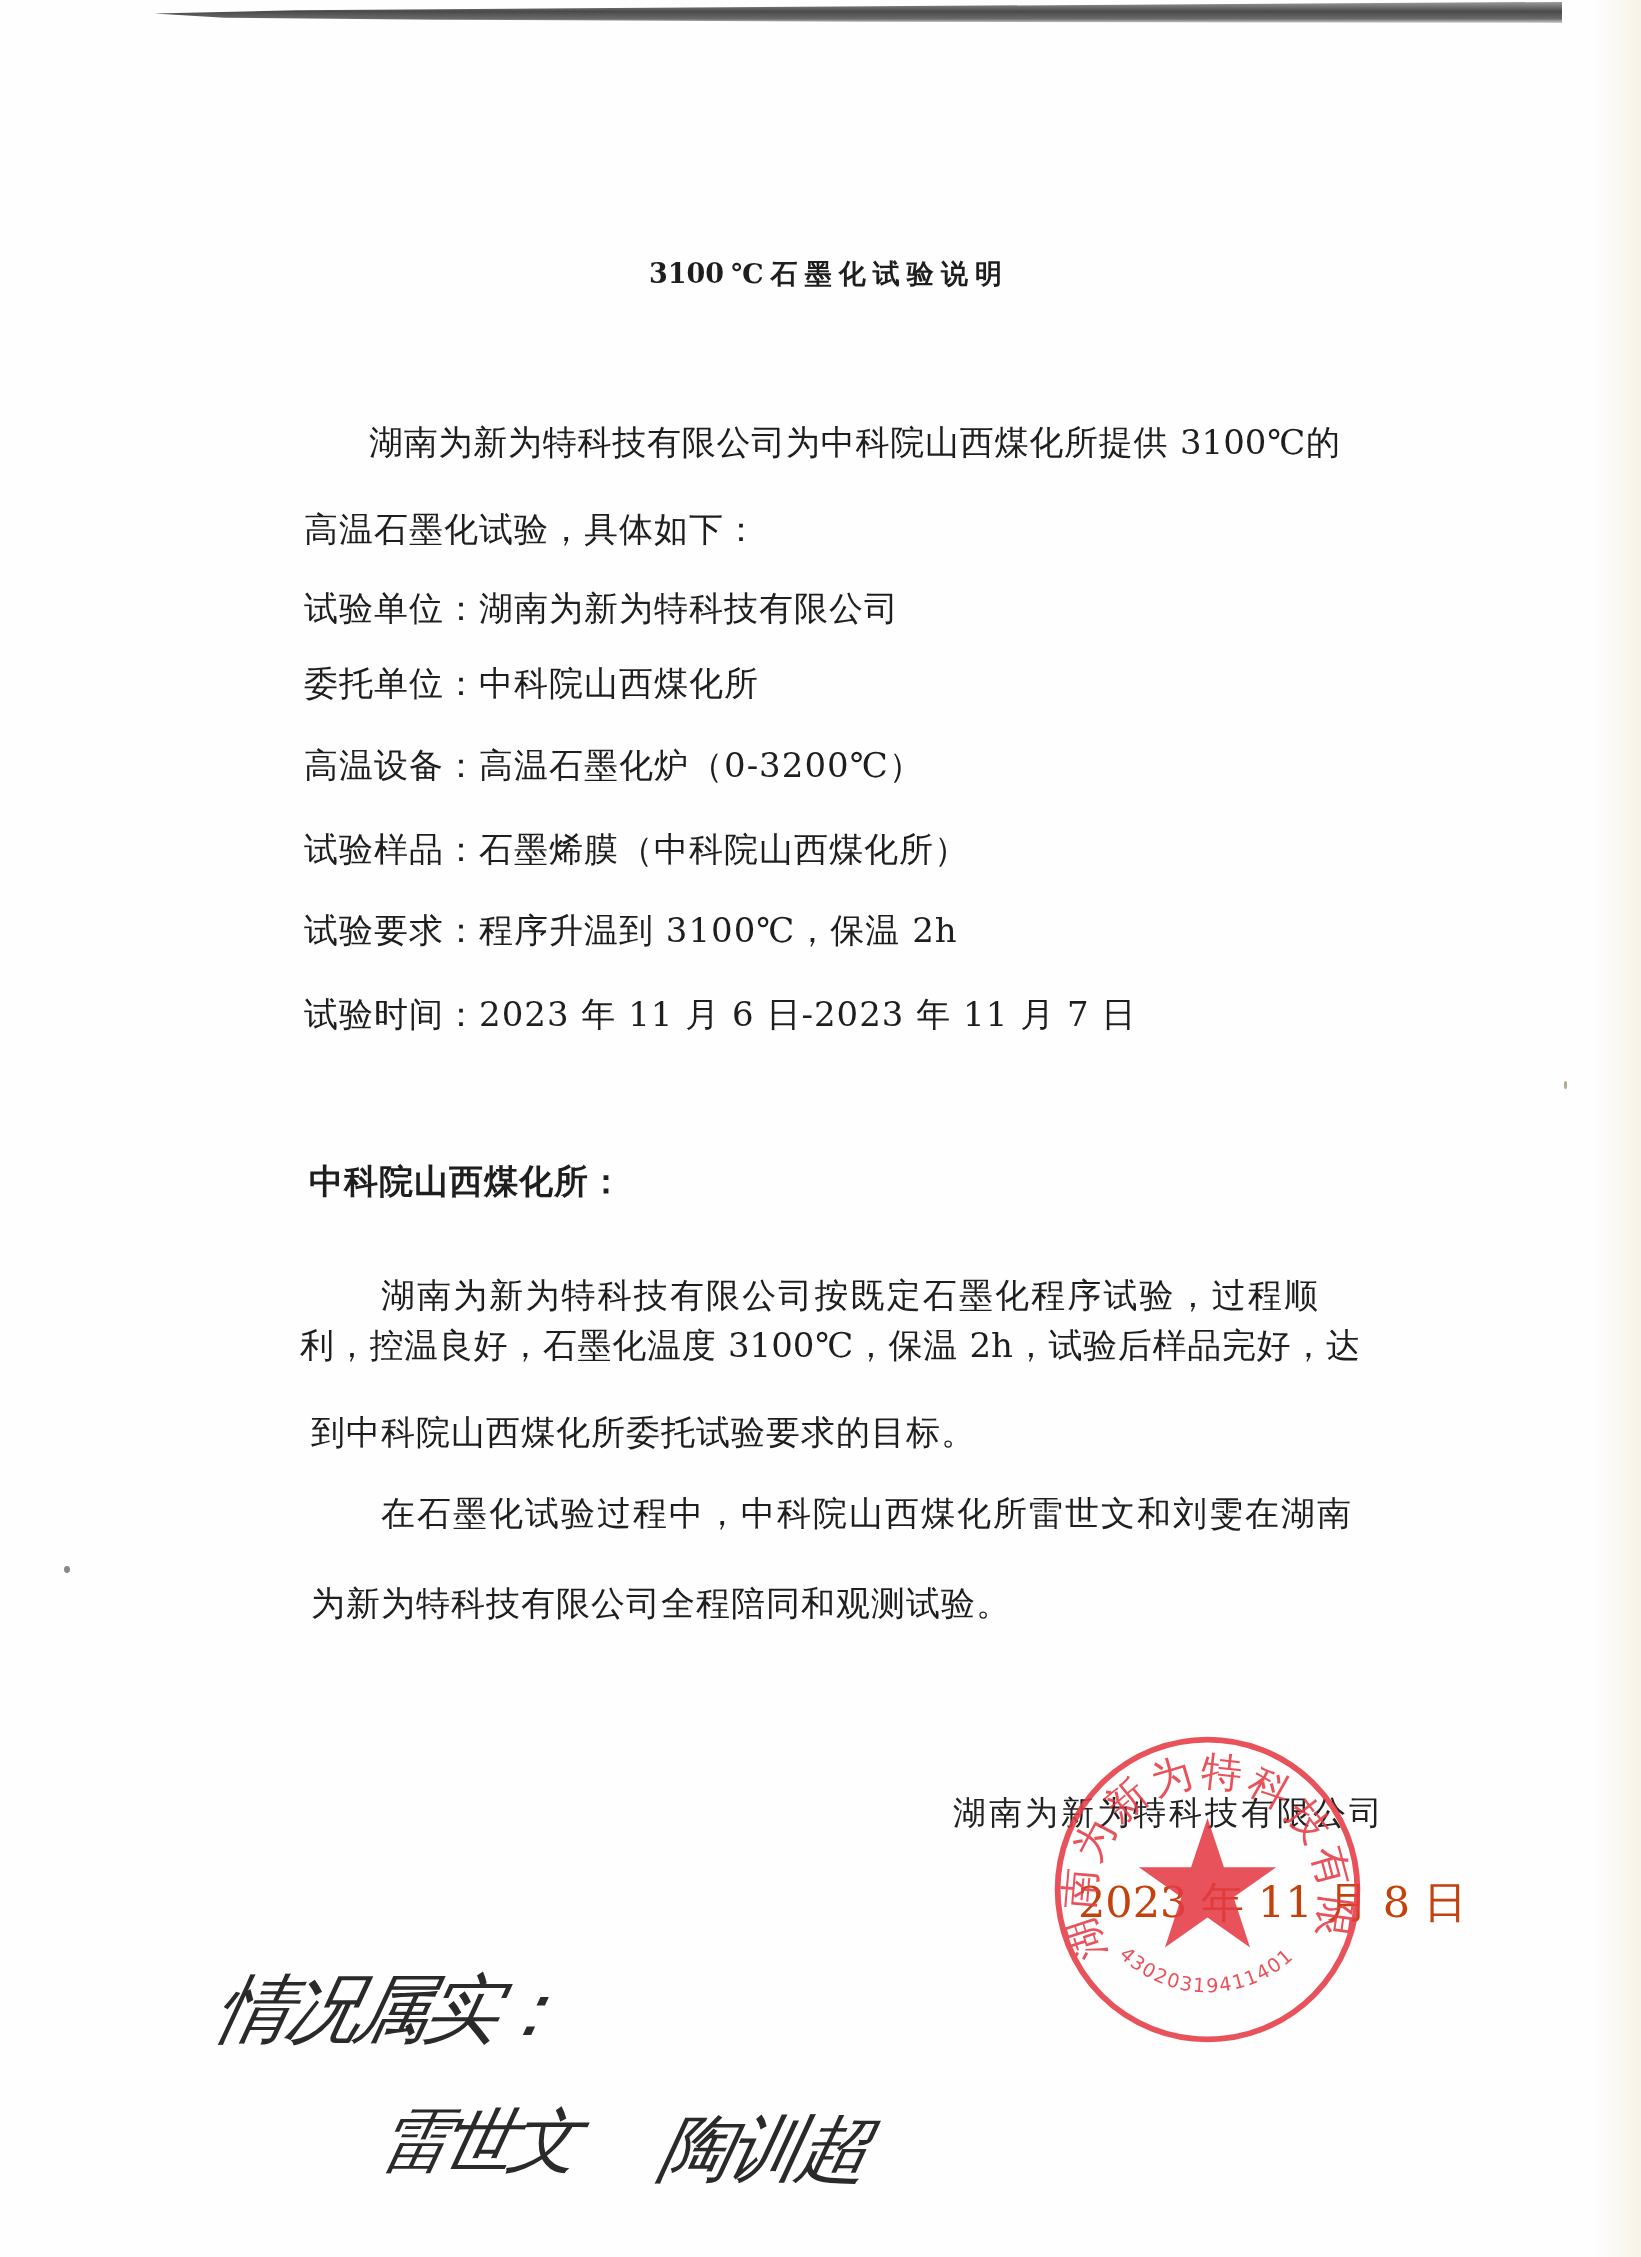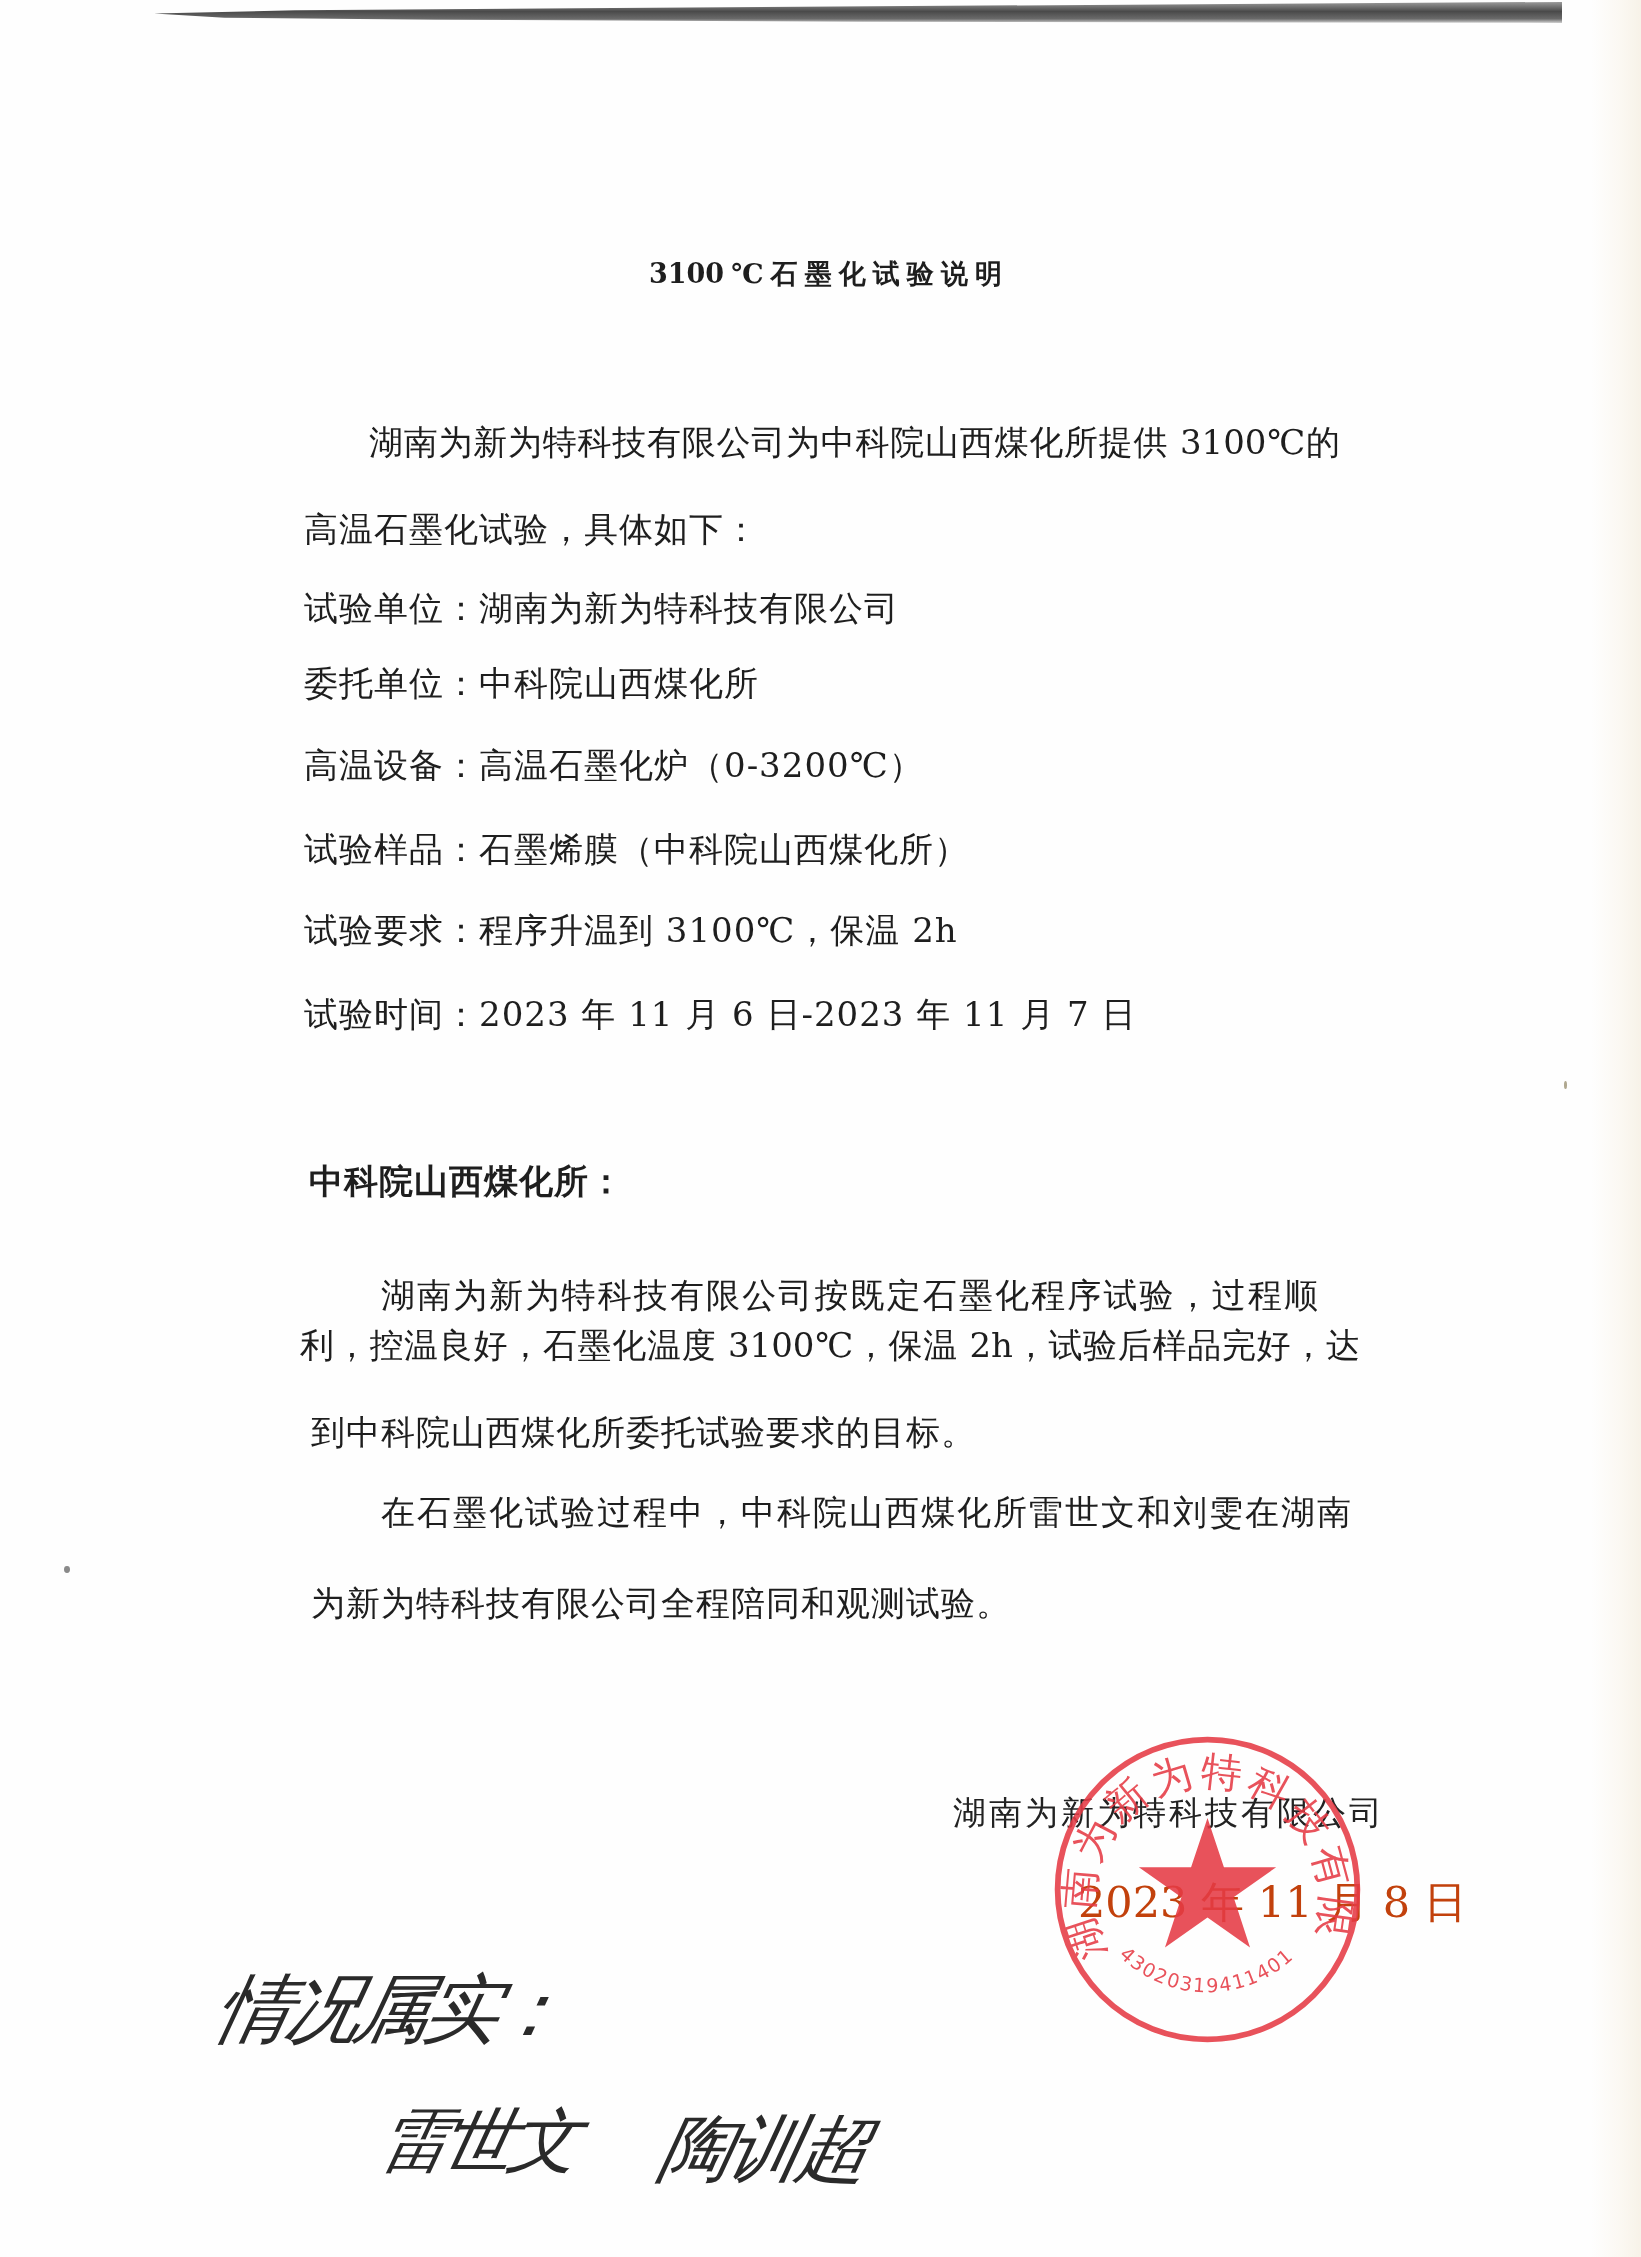--- a/index.html
+++ b/index.html
@@ -59,21 +59,21 @@
   <div class="line" style="left:304px; top:993px;">
     <span>试验时间：</span><span>2023 年 11 月 6 日-2023 年 11 月 7 日</span>
   </div>
 
   <div class="line heading" style="left:309px; top:1160px;">中科院山西煤化所：</div>
 
   <div class="line just" style="left:381px; top:1234px; width:937px;margin-top:40px;">湖南为新为特科技有限公司按既定石墨化程序试验，过程顺</div>
   <div class="line just" style="left:300px; top:1324px; width:1060px;">利，控温良好，石墨化温度 3100℃，保温 2h，试验后样品完好，达</div>
   <div class="line" style="left:311px; top:1411px;">到中科院山西煤化所委托试验要求的目标。</div>
 
-  <div class="line just" style="left:381px; top:1492px; width:970px;font-family:Liberation Serif, serif;">在石墨化试验过程中，中科院山西煤化所雷世文和刘雯在湖南</div>
+  <div class="line just" style="left:381px; top:1492px; width:970px;">在石墨化试验过程中，中科院山西煤化所雷世文和刘雯在湖南</div>
   <div class="line" style="left:311px; top:1582px;">为新为特科技有限公司全程陪同和观测试验。</div>
 
   <div class="sig-company">湖南为新为特科技有限公司</div>
   <div class="sig-date">2023 年 11 月 8 日</div>
 
   <svg class="stamp" viewBox="0 0 332 332">
     <defs>
       <path id="topArc" d="M 62 232 A 118 118 0 1 1 270 232" fill="none"></path>
       <path id="botArc" d="M 70 230 A 130 130 0 0 0 262 230" fill="none"></path>
     </defs>

